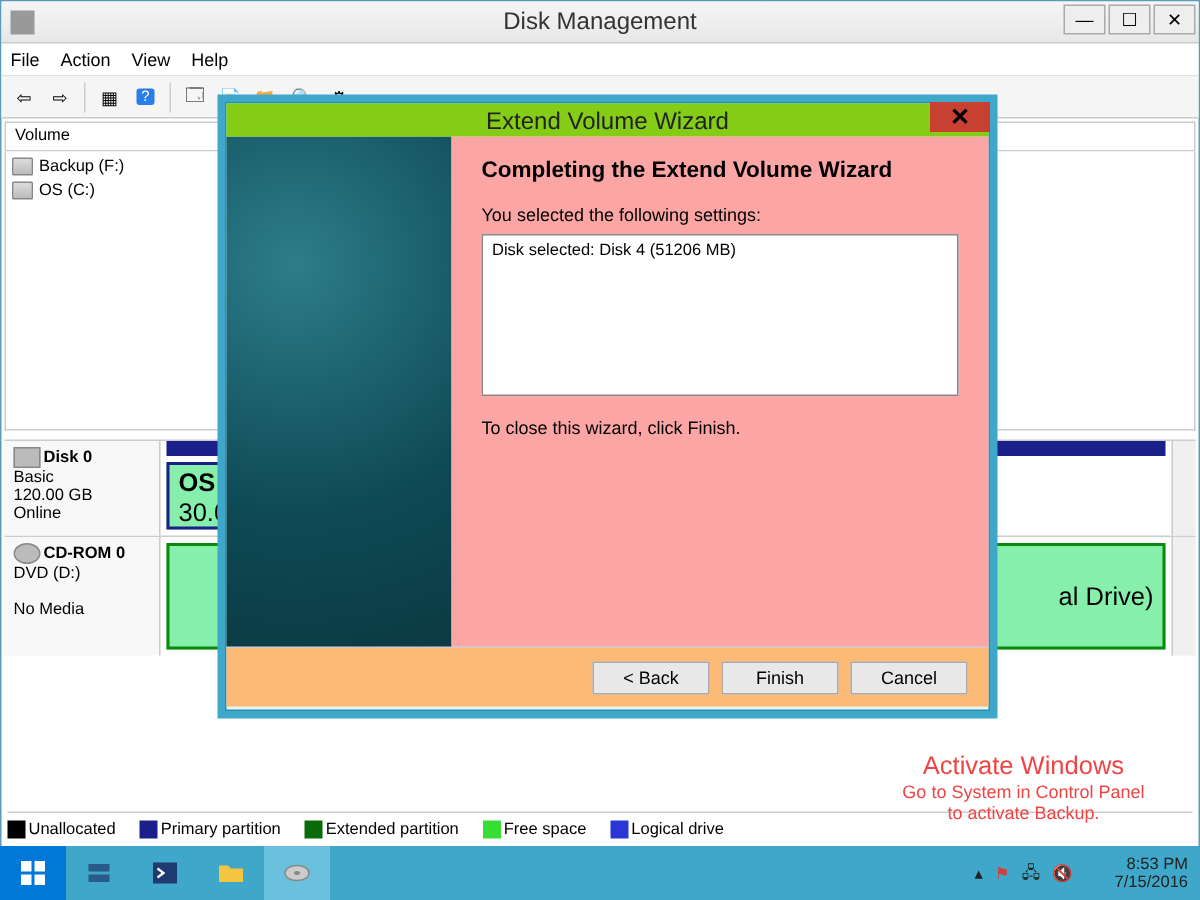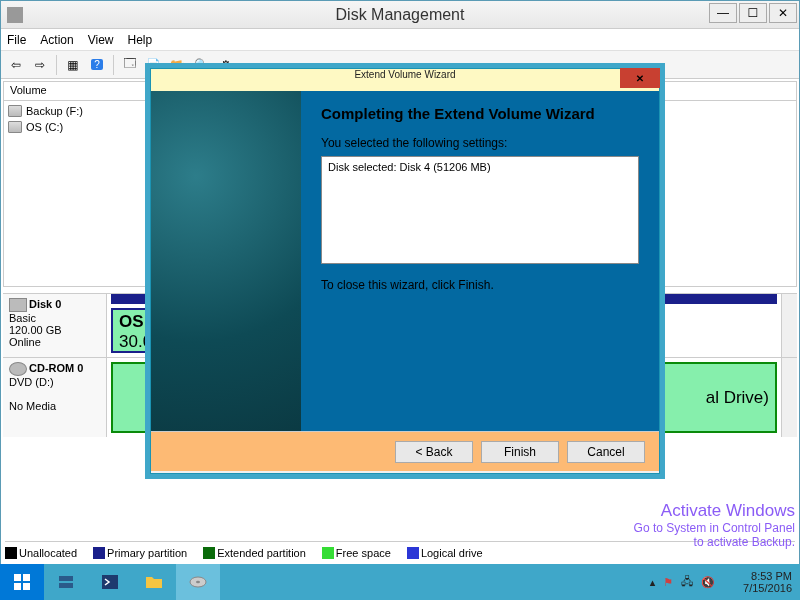--- a/index.html
+++ b/index.html
@@ -41,30 +41,30 @@
 
 
 .taskbar { position: absolute; bottom: 0; left: 0; right: 0; height: 36px; background: #3fa7c9; display: flex; align-items: center; }
 .taskbar .tb-item { width: 44px; height: 36px; display: flex; align-items: center; justify-content: center; cursor: pointer; }
 .taskbar .tb-item.active { background: #6bc0dd; }
 .taskbar .start { background: #0078d7; }
 .taskbar .tray { margin-left: auto; display: flex; align-items: center; gap: 8px; padding: 0 8px; font-size: 11px; color: #222; }
 .taskbar .tray .clock { text-align: right; line-height: 1.1; margin-left: 20px; }
 
 
-.watermark { position: absolute; right: 4px; bottom: 50px; text-align: right; color: #8b5cf6; font-size: 12px; pointer-events: none; }
+.watermark { position: absolute; right: 36px; bottom: 50px; text-align: center; color: #ef4444; font-size: 12px; pointer-events: none; }
 .watermark .big { font-size: 17px; }
 
 
 .dialog { position: absolute; left: 150px; top: 68px; width: 510px; height: 406px; background: #f0f0f0; border: 1px solid #1b93b3; box-shadow: 0 0 0 5px #3fa7c9; }
-.dlg-title { height: 22px; background: #fef9c3; display: flex; align-items: flex-start; justify-content: center; font-size: 10px; color: #222; position: relative; }
+.dlg-title { height: 22px; background: #84cc16; display: flex; align-items: flex-end; justify-content: center; font-size: 16px; color: #222; position: relative; }
 .dlg-close { position: absolute; right: -1px; top: -1px; width: 40px; height: 20px; background: #c84031; color: #000; display: flex; align-items: center; justify-content: center; font-weight: bold; cursor: pointer; }
 .dlg-body { display: flex; height: 340px; }
 .dlg-side { width: 150px; background: radial-gradient(circle at 30% 25%, #2d7d8a, #0e4a55 60%, #0b3a43); }
-.dlg-main { flex: 1; padding: 14px 20px 10px 20px; background: #0369a1; font-size: 12px; }
+.dlg-main { flex: 1; padding: 14px 20px 10px 20px; background: #fca5a5; font-size: 12px; }
 .dlg-main h2 { font-size: 15px; font-weight: bold; margin-bottom: 14px; }
 .dlg-main .settings-box { width: 100%; height: 108px; border: 1px solid #888; background: #fff; padding: 4px 6px; margin: 6px 0 14px 0; font-size: 11px; }
 .dlg-buttons { height: 40px; border-top: 1px solid #ccc; display: flex; align-items: center; justify-content: flex-end; padding: 0 14px; gap: 8px; background: #fdba74; }
 .dlg-buttons button { width: 78px; height: 22px; font-size: 12px; background: #e8e8e8; border: 1px solid #aaa; cursor: pointer; }
 
 svg { display: block; }
 .icon-box { width: 20px; height: 20px; }
 </style>
 </head>
 <body>

